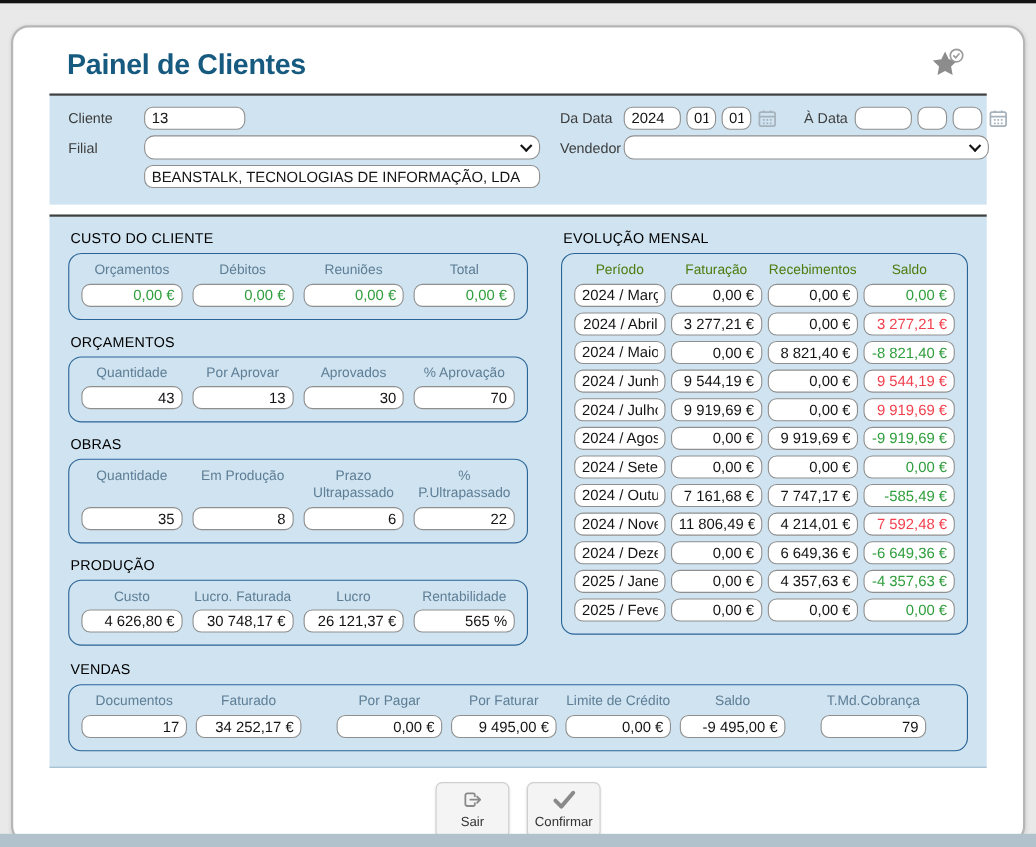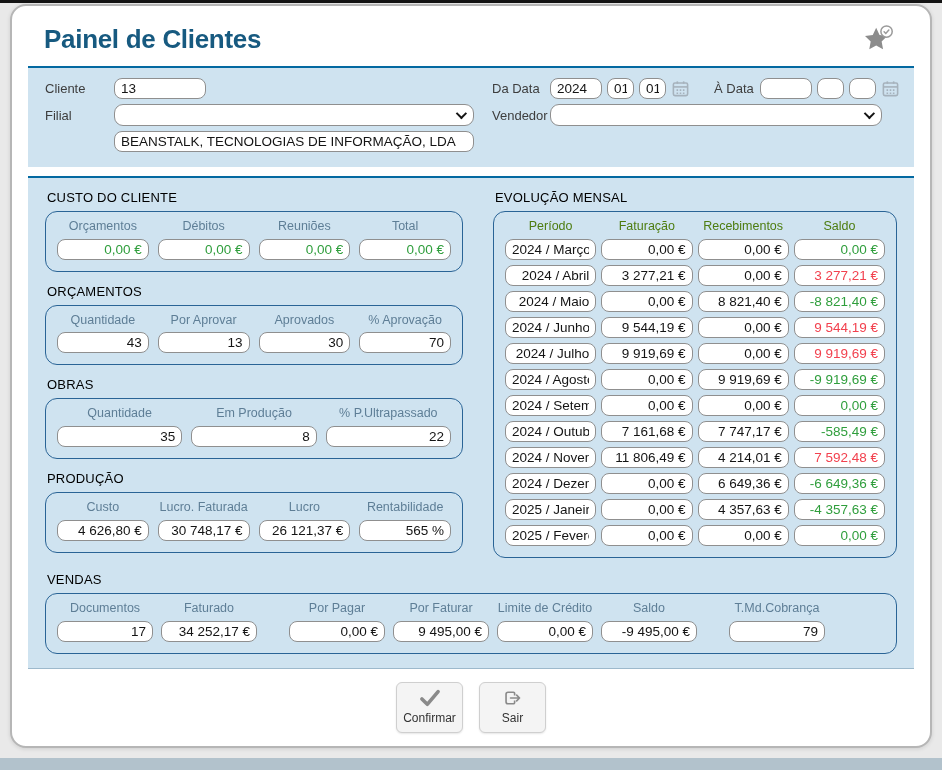--- a/index.html
+++ b/index.html
@@ -6,36 +6,36 @@
   html,body { margin:0; padding:0; }
   body {
     width: 942px; height: 770px;
     background: #e9e9e9;
     font-family: "Liberation Sans", sans-serif;
     overflow: hidden;
   }
   .top-black { height:3px; background:#141414; }
   .bottom-strip { height:12px; background:#b2c2cc; position:absolute; left:0; right:0; bottom:0; }
   .window {
-    margin: 1px 10px 0;
+    margin: 20px 10px 0;
     width: 922px; height: 744px;
     background: #fff;
     border: 2px solid #b6b6b6;
     border-radius: 16px;
     box-shadow: 0 1px 4px rgba(0,0,0,.12);
-    padding: 12px 16px 0;
+    padding: 12px 33px 0;
     position: relative;
   }
   .win-header { display:flex; justify-content:space-between; align-items:flex-start; padding: 6px 16px 8px; }
   .page-title { color:#175a80; font-size:26px; font-weight:bold; letter-spacing:-0.3px; }
   .fav { width:38px; height:34px; cursor:pointer; }
 
   .panel {
     background:#cfe3f0;
-    border-top:2px solid #0369a1;
+    border-top:2px solid #404040;
     padding:10px 17px;
   }
   .filter-panel { display:flex; gap:18px; margin-bottom:9px; }
   .filter-left { width:450px; }
   .filter-right { flex:1; }
   .frow { display:flex; align-items:center; margin-bottom:5px; }
   .flbl { font-size:13px; color:#3d3d3d; }
   .lbl-cliente { width:69px; }
   .lbl-dadata { width:58px; }
   .lbl-adata { width:46px; margin-left:20px; }
@@ -232,20 +232,24 @@
             <div class="fields-row">
               <div class="fgroup">
                   <div class="fglabel">Quantidade</div>
                   <input class="val" readonly="" value="35" style="">
                 </div>
               <div class="fgroup">
                   <div class="fglabel">Em Produção</div>
                   <input class="val" readonly="" value="8" style="">
                 </div>
               <div class="fgroup">
+                  <div class="fglabel">Prazo Ultrapassado</div>
+                  <input class="val" readonly="" value="6" style="">
+                </div>
+              <div class="fgroup">
                   <div class="fglabel">% P.Ultrapassado</div>
                   <input class="val" readonly="" value="22" style="">
                 </div>
             </div>
           </div>
         </div>
 
         <div class="sec">
           <div class="sec-title">PRODUÇÃO</div>
           <div class="sec-box">
@@ -391,29 +395,29 @@
               <div class="fglabel">T.Md.Cobrança</div>
               <input class="val" readonly="" value="79" style="">
             </div>
         </div>
       </div>
     </div>
   </div>
 
   <div class="btnbar">
     <button class="actbtn">
-      <svg width="22" height="18" viewBox="0 0 24 20">
-        <path d="M3 11 l6 6 L21 3" fill="none" stroke="#8a8a8a" stroke-width="4" stroke-linecap="round" stroke-linejoin="round"></path>
-      </svg>
-      <span>Confirmar</span>
-    </button>
-    <button class="actbtn">
       <svg width="22" height="18" viewBox="0 0 24 22">
         <path d="M14 8 V5.5 A1.5 1.5 0 0 0 12.5 4 H6 A2.5 2.5 0 0 0 3.5 6.5 v9 A2.5 2.5 0 0 0 6 18 h6.5 A1.5 1.5 0 0 0 14 16.5 V14" fill="none" stroke="#8a8a8a" stroke-width="2"></path>
         <path d="M9 11 h11 M16.5 7.5 L20 11 l-3.5 3.5" fill="none" stroke="#8a8a8a" stroke-width="2" stroke-linejoin="round" stroke-linecap="round"></path>
       </svg>
       <span>Sair</span>
     </button>
+    <button class="actbtn">
+      <svg width="22" height="18" viewBox="0 0 24 20">
+        <path d="M3 11 l6 6 L21 3" fill="none" stroke="#8a8a8a" stroke-width="4" stroke-linecap="round" stroke-linejoin="round"></path>
+      </svg>
+      <span>Confirmar</span>
+    </button>
   </div>
 
 </div>
 
 <div class="bottom-strip"></div>
 
 </body></html>

